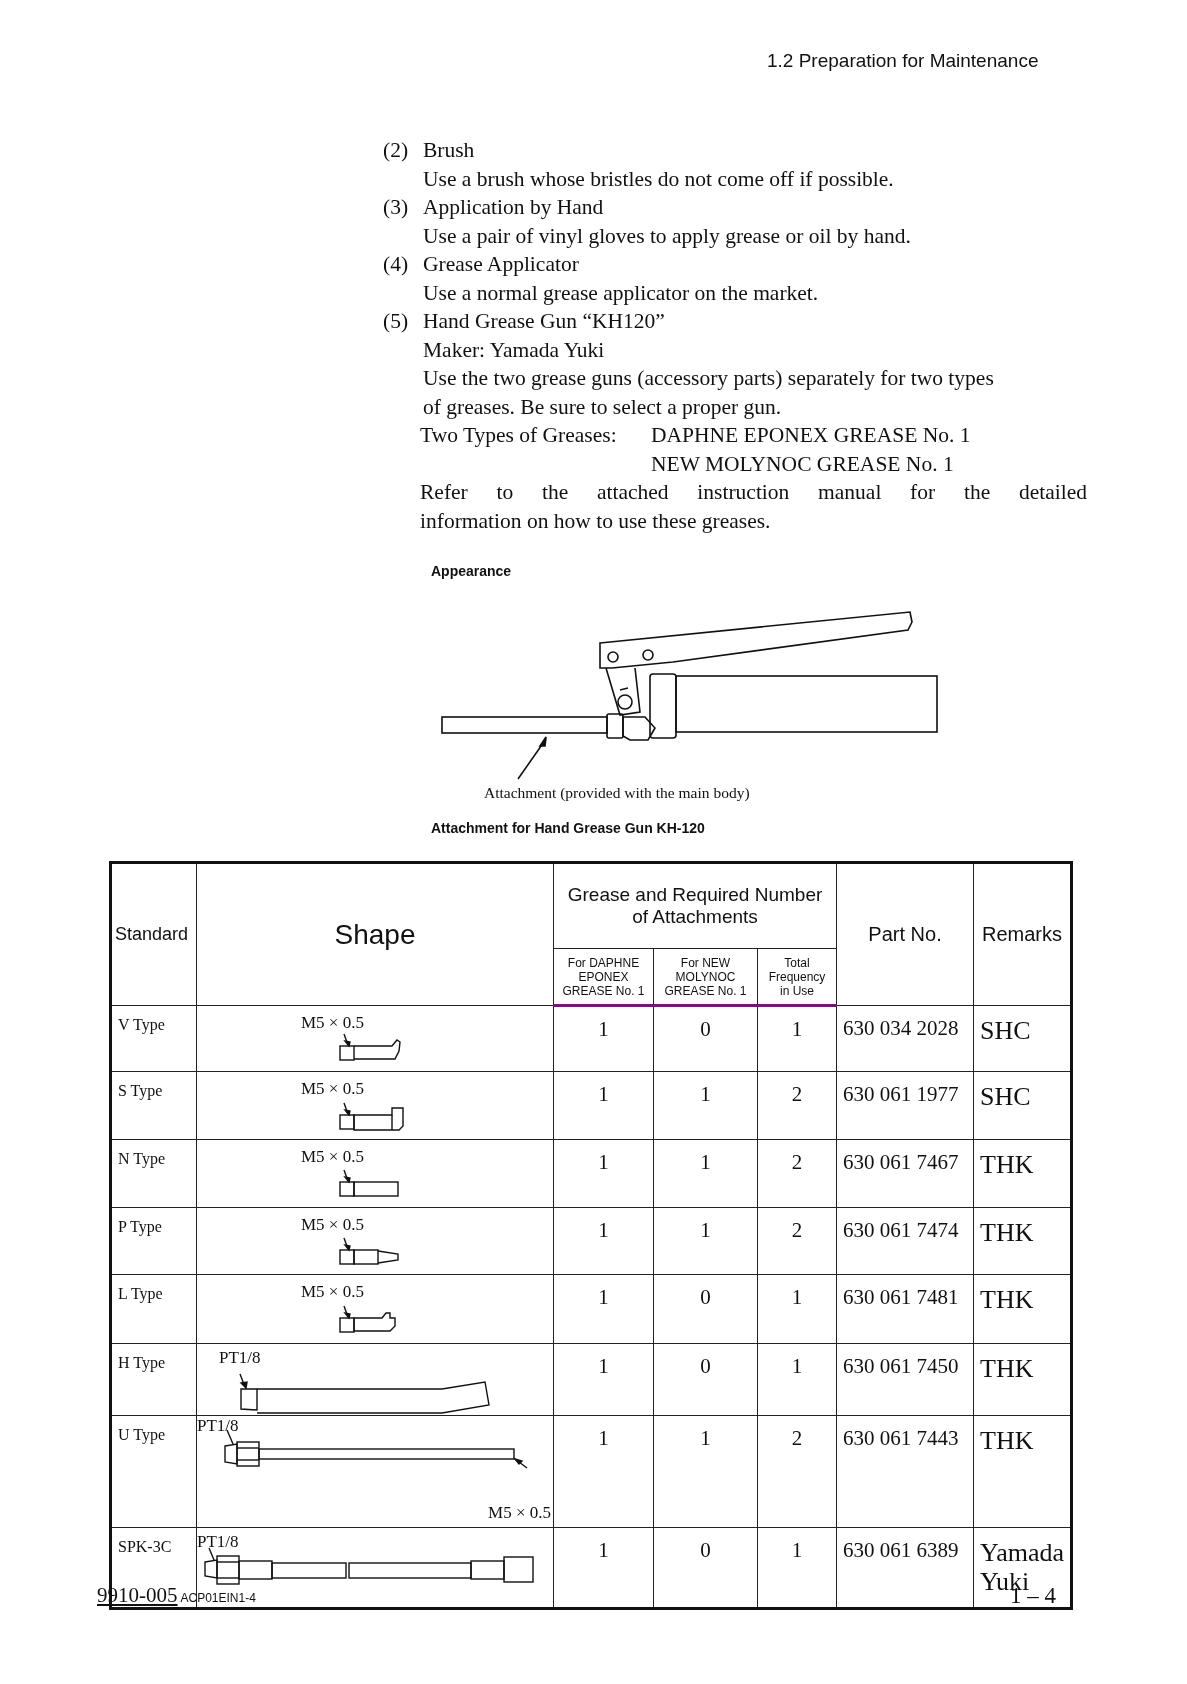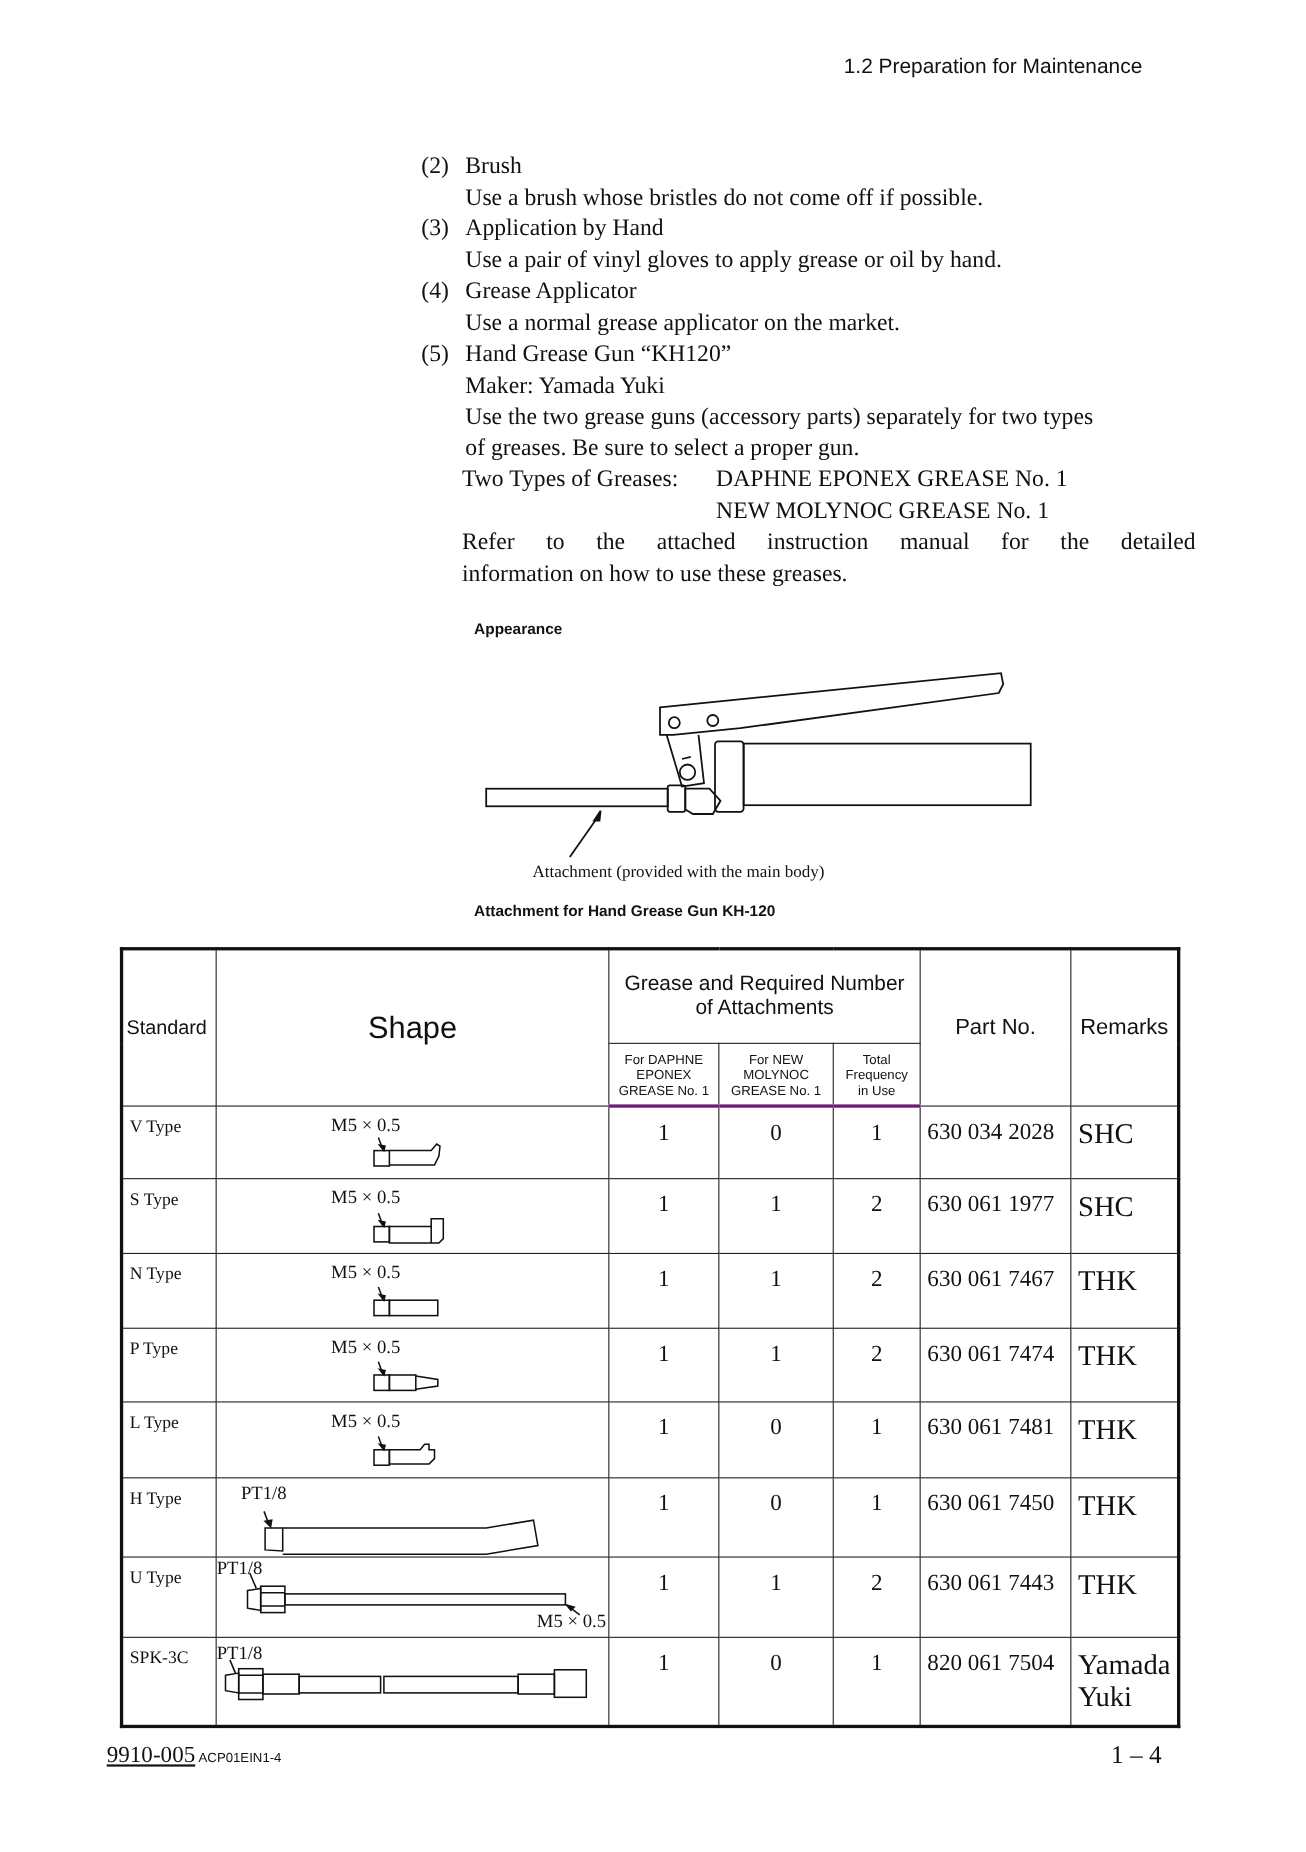--- a/index.html
+++ b/index.html
@@ -198,21 +198,21 @@
             <line x1="43" y1="30" x2="48" y2="43"></line>
             <path d="M49 44 L44 39 L50 38 Z" fill="#111"></path>
           </svg>
         </td>
         <td class="numc">1</td>
         <td class="numc">0</td>
         <td class="numc">1</td>
         <td class="part">630 061 7450</td>
         <td class="rem"><span>THK</span></td>
       </tr>
-      <tr style="height: 73px;">
+      <tr style="height: 112px;">
         <td class="std">U Type</td>
         <td class="shape">
           <div class="abs" style="left:0px; top:0px; font-size:17px;">PT1/8</div>
           <svg width="357" height="91" fill="none" stroke="#111" stroke-width="1.4">
             <path d="M28 30 L40 28 L40 48 L28 46 Z"></path>
             <rect x="40" y="26" width="22" height="24"></rect>
             <line x1="40" y1="32" x2="62" y2="32"></line>
             <line x1="40" y1="44" x2="62" y2="44"></line>
             <rect x="62" y="33" width="255" height="10"></rect>
             <line x1="30" y1="14" x2="36" y2="28"></line>
@@ -240,20 +240,20 @@
             <rect x="75" y="35" width="74" height="15"></rect>
             <rect x="152" y="35" width="122" height="15"></rect>
             <rect x="274" y="33" width="33" height="18"></rect>
             <rect x="307" y="29" width="29" height="25"></rect>
             <line x1="12" y1="20" x2="17" y2="32"></line>
           </svg>
         </td>
         <td class="numc">1</td>
         <td class="numc">0</td>
         <td class="numc">1</td>
-        <td class="part">820 061 7504</td>
+        <td class="part">630 061 6389</td>
         <td class="rem"><span>Yamada</span><br><span>Yuki</span></td>
       </tr>
     </tbody>
 </table>
 
 <div class="abs footL"><span class="code">9910-005</span><span class="small">ACP01EIN1-4</span></div>
 <div class="abs footR">1 – 4</div>
 
 </body></html>

